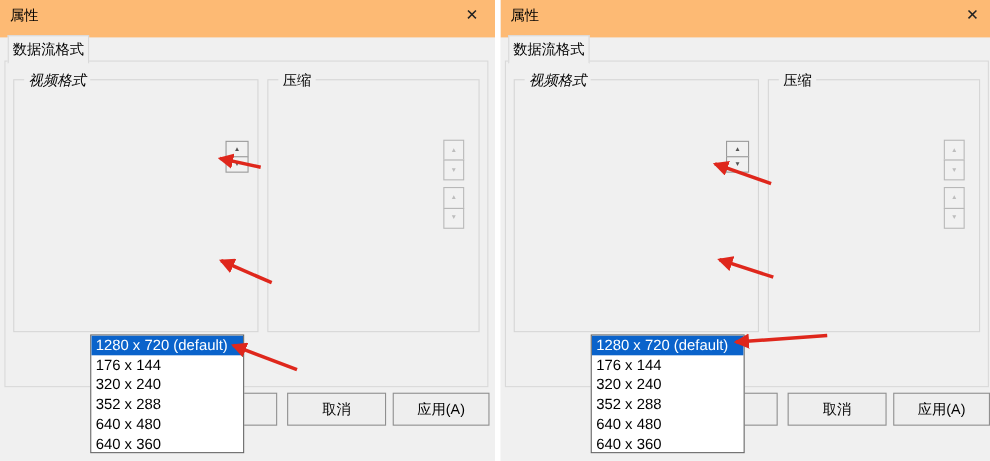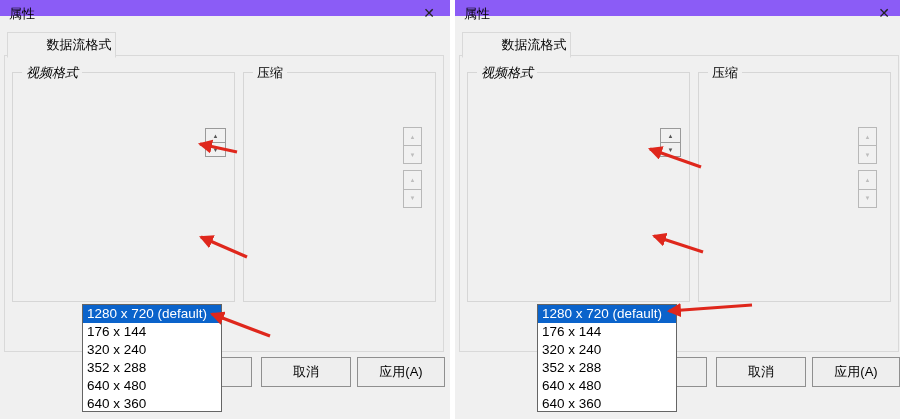--- a/index.html
+++ b/index.html
@@ -1,28 +1,28 @@
 <!DOCTYPE html>
 <html><head>
 <meta charset="utf-8">
 <style>
   html,body{margin:0;padding:0;background:#ffffff;}
   body{width:900px;height:419px;overflow:hidden;position:relative;
        font-family:"Liberation Sans","DejaVu Sans",sans-serif;color:#000;}
   .dialog{position:absolute;top:0;height:419px;background:#f0f0f0;}
   .dlg-left{left:0;width:450px;}
   .dlg-right{left:455px;width:445px;overflow:hidden;}
-  .titlebar{position:absolute;left:0;top:0;width:100%;height:16px;background:#8b5cf6;}
+  .titlebar{position:absolute;left:0;top:0;width:100%;height:34px;background:#fdba74;}
   .title{position:absolute;left:9px;top:5px;font-size:13px;}
   .close-btn{position:absolute;left:416px;top:3px;width:26px;height:20px;
              display:flex;align-items:center;justify-content:center;
              font-size:14px;color:#222;cursor:default;}
   .tab{position:absolute;left:7px;top:32px;width:72px;height:24px;z-index:2;
        background:#f0f0f0;border:1px solid #d9d9d9;border-bottom:1px solid #f0f0f0;
-       font-size:13px;display:flex;align-items:center;justify-content:center;padding-left:35px;}
+       font-size:13px;display:flex;align-items:center;justify-content:center;}
   .tabpage{position:absolute;left:4px;top:55px;width:438px;height:295px;
            border:1px solid #d9d9d9;background:#f0f0f0;z-index:1;}
   .group{position:absolute;border:1px solid #d6d6d6;z-index:1;}
   .grp-video{left:12px;top:72px;width:221px;height:228px;font-style:italic;}
   .grp-comp{left:243px;top:72px;width:191px;height:228px;}
   .grp-label{position:absolute;left:9px;top:-9px;background:#f0f0f0;
              padding:0 4px;font-size:13px;}
   .lbl{position:absolute;font-size:13px;white-space:nowrap;}
   .r{text-align:right;}
   .dis{color:#a3a3a3;}

